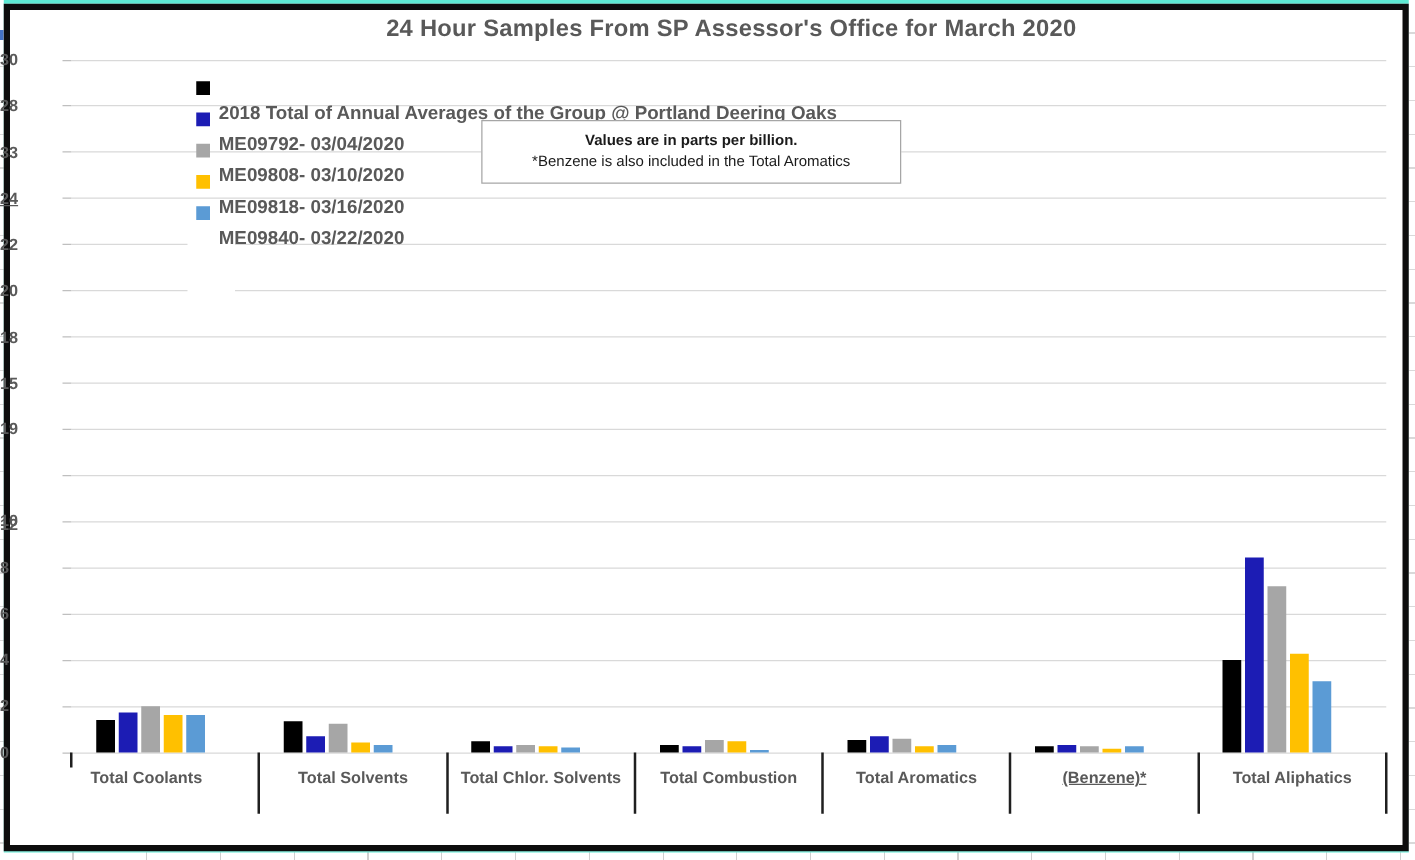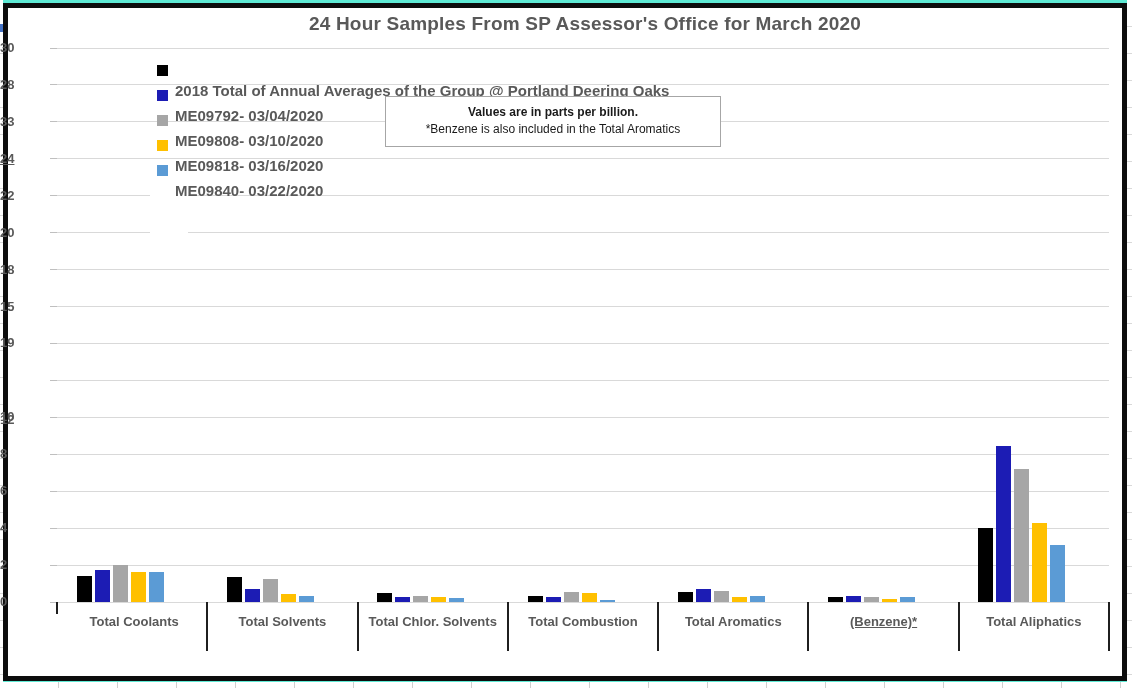--- a/index.html
+++ b/index.html
@@ -141,21 +141,21 @@
       <div class="abs" style="left: 56px; top: 602px; width: 2px; height: 12px; background: rgb(31, 31, 31);"></div>
       <div class="abs" style="left: 206.286px; top: 602px; width: 2px; height: 49px; background: rgb(31, 31, 31);"></div>
       <div class="abs" style="left: 356.571px; top: 602px; width: 2px; height: 49px; background: rgb(31, 31, 31);"></div>
       <div class="abs" style="left: 506.857px; top: 602px; width: 2px; height: 49px; background: rgb(31, 31, 31);"></div>
       <div class="abs" style="left: 657.143px; top: 602px; width: 2px; height: 49px; background: rgb(31, 31, 31);"></div>
       <div class="abs" style="left: 807.429px; top: 602px; width: 2px; height: 49px; background: rgb(31, 31, 31);"></div>
       <div class="abs" style="left: 957.714px; top: 602px; width: 2px; height: 49px; background: rgb(31, 31, 31);"></div>
       <div class="abs" style="left: 1108px; top: 602px; width: 2px; height: 49px; background: rgb(31, 31, 31);"></div>
     </div>
   <div id="xlabel-layer">
-      <div class="abs xlab" style="left: 57px; top: 614px; width: 154.286px;">Total Coolants</div>
+      <div class="abs xlab" style="left: 40px; top: 614px; width: 154.286px;">Total Coolants</div>
       <div class="abs xlab" style="left: 205.286px; top: 614px; width: 154.286px;">Total Solvents</div>
       <div class="abs xlab" style="left: 355.571px; top: 614px; width: 154.286px;">Total Chlor. Solvents</div>
       <div class="abs xlab" style="left: 505.857px; top: 614px; width: 154.286px;">Total Combustion</div>
       <div class="abs xlab" style="left: 656.143px; top: 614px; width: 154.286px;">Total Aromatics</div>
       <div class="abs xlab" style="left: 806.429px; top: 614px; width: 154.286px; text-decoration: underline;">(Benzene)*</div>
       <div class="abs xlab" style="left: 956.714px; top: 614px; width: 154.286px;">Total Aliphatics</div>
     </div>
 
   <div class="legend">
     <div class="legend-row">

